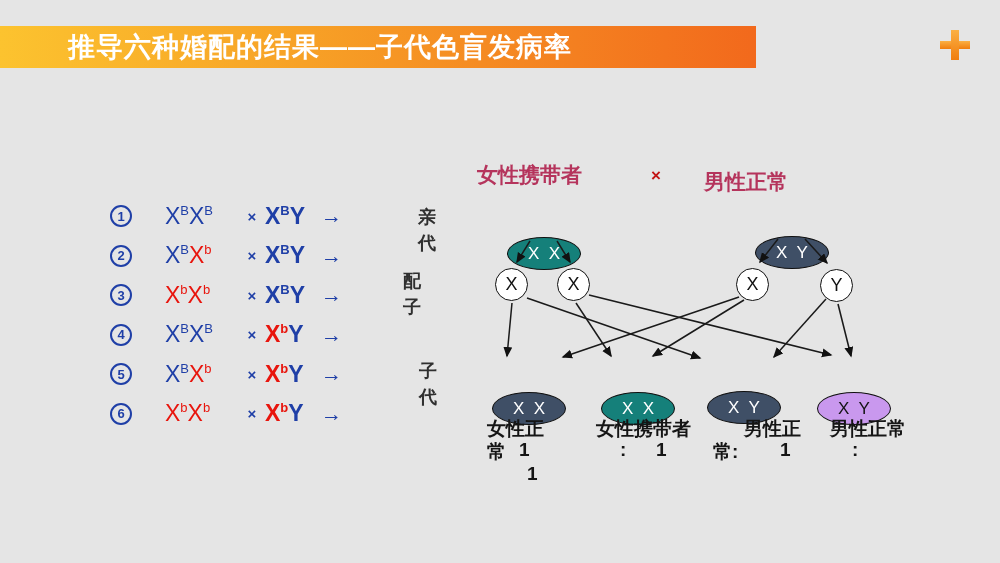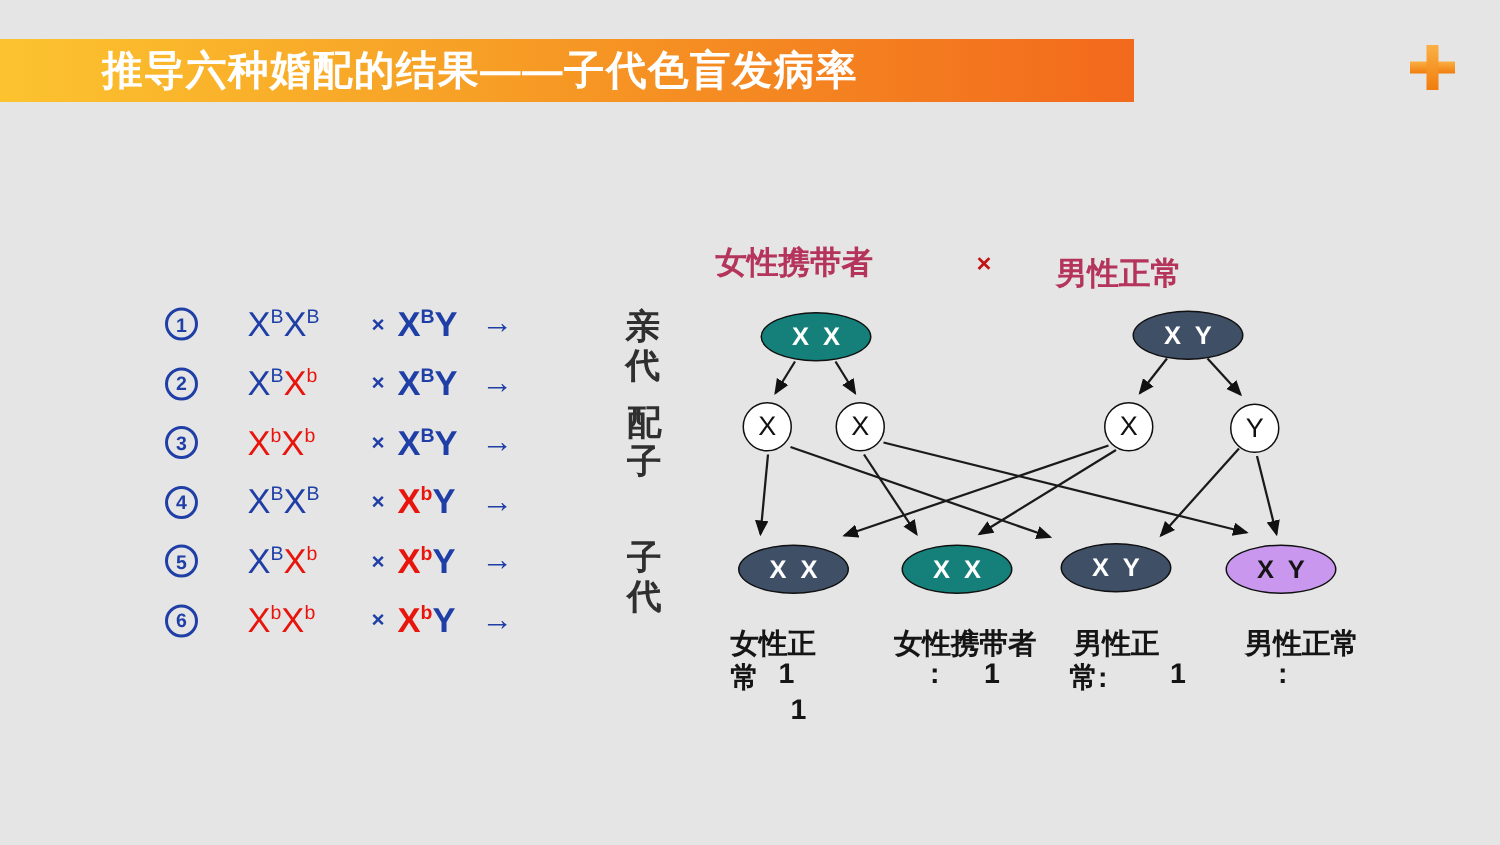--- a/index.html
+++ b/index.html
@@ -23,30 +23,30 @@
         color:#1f3fa7;font-size:13px;font-weight:bold;display:flex;align-items:center;
         justify-content:center;margin-right:33px;flex:none;}
   .mgroup{width:74px;font-size:23px;font-weight:normal;white-space:nowrap;flex:none;}
   .fgroup{width:50px;font-size:23px;font-weight:bold;white-space:nowrap;flex:none;}
   .mcross{width:26px;text-align:center;font-size:15px;font-weight:bold;color:#1f3fa7;flex:none;}
   .marrow{font-size:21px;color:#1f3fa7;font-weight:bold;margin-left:6px;flex:none;}
   .seg.blue{color:#1f3fa7;} .seg.red{color:#e8150d;}
   .seg sup{font-size:13px;line-height:0;}
 
   
-  .gen-label{position:absolute;width:20px;font-size:23px;font-weight:bold;color:#2f2f2f;
+  .gen-label{position:absolute;width:20px;font-size:18px;font-weight:bold;color:#2f2f2f;
              line-height:26px;word-break:break-all;text-align:center;}
-  #gl1{left:417px;top:204px;} #gl2{left:418px;top:268px;} #gl3{left:418px;top:358px;text-align:center;}
+  #gl1{left:417px;top:204px;} #gl2{left:402px;top:268px;} #gl3{left:418px;top:358px;text-align:center;}
 
   .parent-title{position:absolute;font-size:21px;font-weight:bold;color:#b5345c;white-space:nowrap;}
   #ptF{left:477px;top:161px;} #ptM{left:704px;top:168px;}
   .cross-red{position:absolute;left:651px;top:166px;font-size:17px;font-weight:bold;color:#c21414;}
 
   .ell{position:absolute;width:72px;height:31px;border:1.5px solid #101010;border-radius:50%;
-       display:flex;align-items:center;justify-content:center;font-size:17px;font-weight:bold;color:#fff;}
+       display:flex;align-items:center;justify-content:center;font-size:17px;font-weight:normal;color:#fff;margin-top:29px;}
   .ell span{white-space:pre;}
   .teal{background:#15807a;} .slate{background:#3f4f66;} .purple{background:#c998ee;color:#141414;}
   #pF{left:507px;top:208px;} #pM{left:755px;top:207px;}
   #o1{left:492px;top:363px;} #o2{left:601px;top:363px;} #o3{left:707px;top:362px;} #o4{left:817px;top:363px;}
 
   .gam{position:absolute;box-sizing:border-box;width:33px;height:33px;border:1.5px solid #101010;
        border-radius:50%;background:#fff;display:flex;align-items:center;justify-content:center;
        font-size:18px;color:#111;}
   #g1{left:495px;top:268px;} #g2{left:557px;top:268px;} #g3{left:736px;top:268px;} #g4{left:820px;top:269px;}
 
@@ -153,21 +153,21 @@
     <span>X  Y</span>
   </div>
 
   <div id="ratio">
       <span class="ratio-token" style="left: 487px; top: 416px;">女性正</span>
       <span class="ratio-token" style="left: 487px; top: 439px;">常</span>
       <span class="ratio-token" style="left: 519px; top: 439px;">1</span>
       <span class="ratio-token" style="left: 596px; top: 416px;">女性携带者</span>
       <span class="ratio-token" style="left: 620px; top: 439px;">:</span>
       <span class="ratio-token" style="left: 656px; top: 439px;">1</span>
-      <span class="ratio-token" style="left: 716px; top: 416px;">男性正</span>
+      <span class="ratio-token" style="left: 744px; top: 416px;">男性正</span>
       <span class="ratio-token" style="left: 713px; top: 439px;">常:</span>
       <span class="ratio-token" style="left: 780px; top: 439px;">1</span>
       <span class="ratio-token" style="left: 830px; top: 416px;">男性正常</span>
       <span class="ratio-token" style="left: 852px; top: 439px;">:</span>
       <span class="ratio-token" style="left: 527px; top: 463px;">1</span>
     </div>
 
   <svg class="arrows" width="1000" height="563" viewBox="0 0 1000 563" aria-hidden="true">
     <defs>
       <marker id="ah" markerWidth="8" markerHeight="8" refX="6" refY="3" orient="auto">

